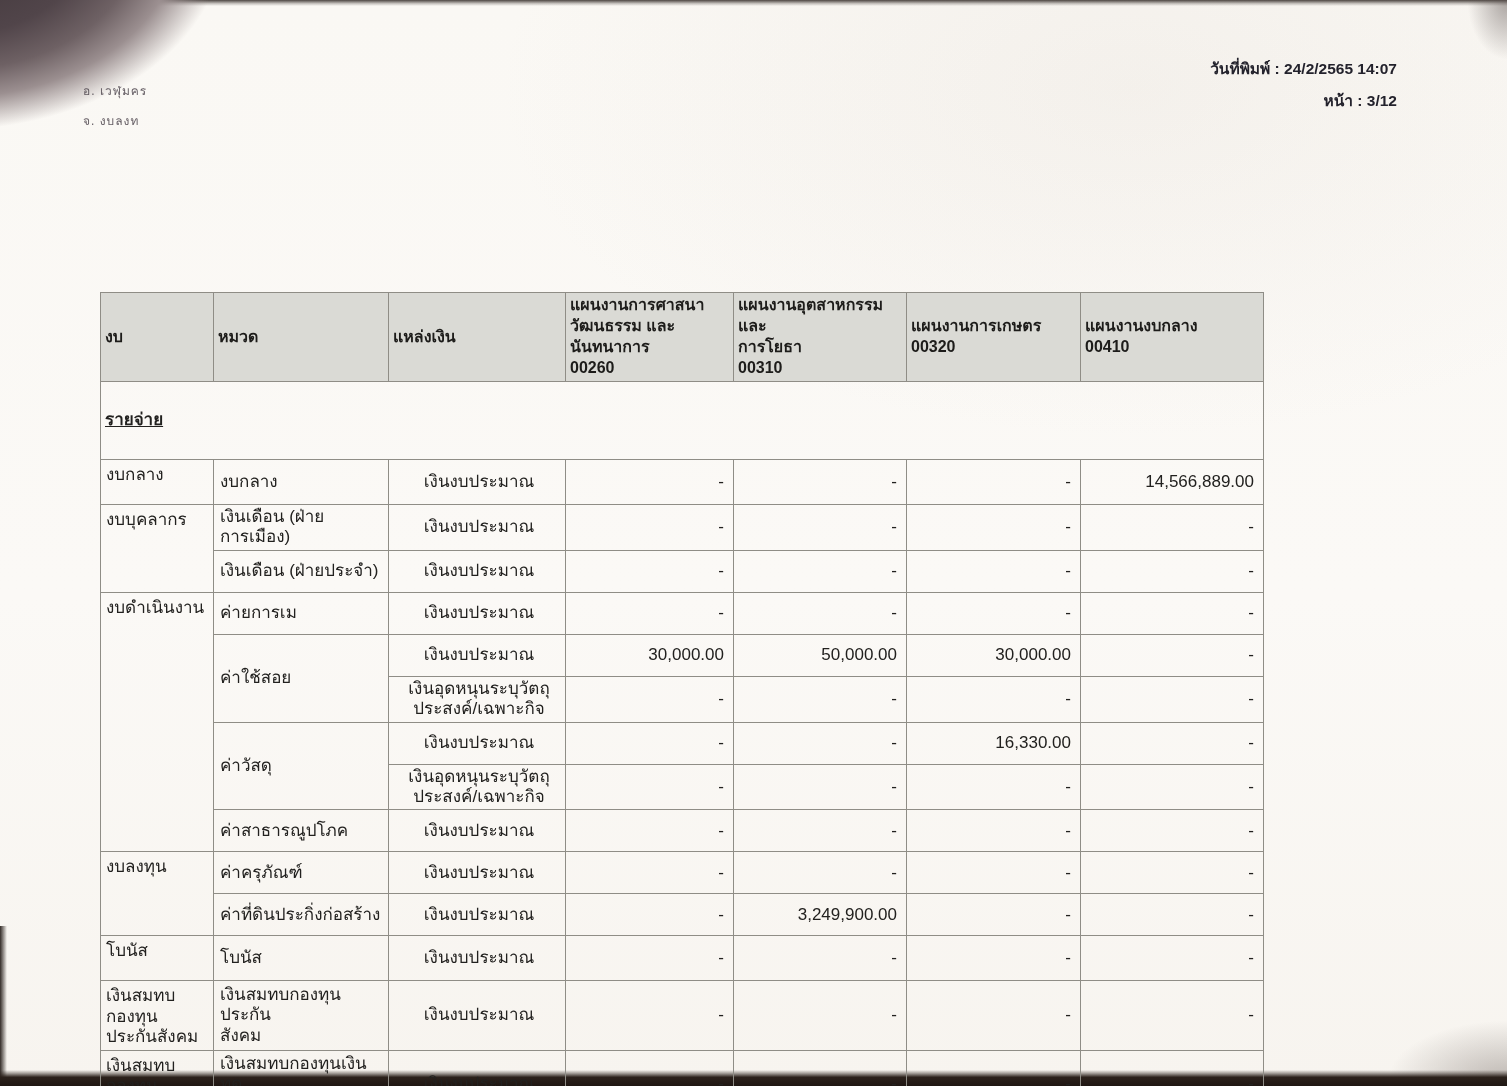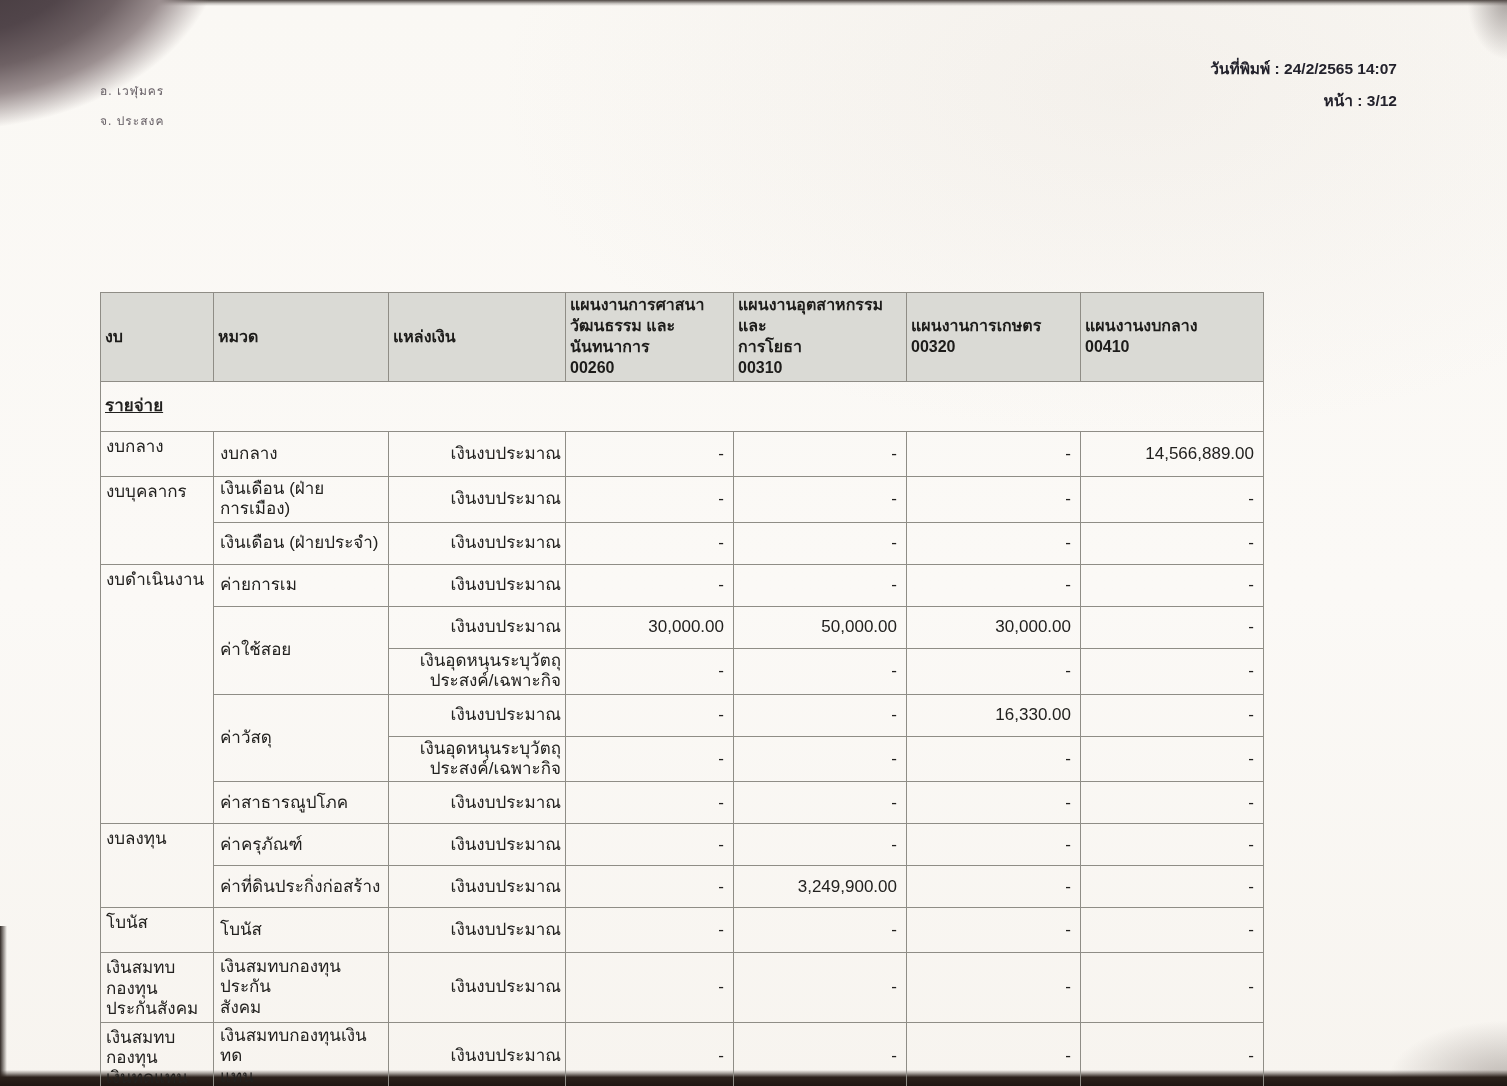--- a/index.html
+++ b/index.html
@@ -37,21 +37,21 @@
     position: absolute; right: 0; bottom: 6px; width: 120px; height: 60px;
     background: radial-gradient(ellipse at 100% 100%, rgba(120,110,105,0.45), rgba(0,0,0,0) 70%);
   }
   .top-right-shade {
     position: absolute; right: 0; top: 0; width: 40px; height: 60px;
     background: radial-gradient(ellipse at 100% 0%, rgba(90,80,78,0.5), rgba(0,0,0,0) 70%);
   }
 
   
   .corner-note {
-    position: absolute; left: 100px; top: 76px;
+    position: absolute; left: 83px; top: 76px;
     font-size: 12px; line-height: 30px;
     color: rgba(74,66,74,0.85);
     filter: blur(0.7px);
     letter-spacing: 1px;
   }
   .print-info {
     position: absolute; right: 110px; top: 56px;
     text-align: right;
     font-size: 15.5px; font-weight: bold; color: #23222c;
   }
@@ -83,44 +83,44 @@
     font-size: 16px; font-weight: bold;
     line-height: 1.3;
     text-align: left; vertical-align: middle;
     color: #1d1c1a;
     padding: 2px 4px;
   }
   td.section-cell {
     height: 30px;
     font-size: 18px; font-weight: bold;
     text-decoration: underline;
-    padding: 6px 4px;
+    padding: 20px 4px;
     vertical-align: middle;
     border-left-color: transparent;
     border-right-color: transparent;
   }
   table.budget td { height: 37px; font-size: 17px; line-height: 1.2; }
   td.col-budget   { vertical-align: top;    text-align: left;  padding: 5px 4px 2px 5px; }
   td.col-category { vertical-align: middle; text-align: left;  padding: 2px 4px 2px 6px; }
-  td.col-source   { vertical-align: middle; text-align: right;  padding: 2px 4px 2px 8px; }
+  td.col-source   { vertical-align: middle; text-align: center;  padding: 2px 4px 2px 8px; }
   td.col-num      { vertical-align: middle; text-align: right; padding: 2px 9px 2px 2px; }
 </style>
 </head>
 <body>
 
 <div class="top-edge-strip"></div>
 <div class="corner-curl"></div>
 <div class="top-right-shade"></div>
 <div class="bottom-right-shade"></div>
 <div class="left-edge-strip"></div>
 <div class="bottom-bar"></div>
 
 <div class="corner-note">
   <div>อ. เวฬุมคร</div>
-  <div>จ. ประสงค</div>
+  <div>จ. งบลงท</div>
 </div>
 
 <div class="print-info">
   <div class="date-line">วันที่พิมพ์ : 24/2/2565  14:07</div>
   <div class="page-line">หน้า : 3/12</div>
 </div>
 
 <div class="table-wrap">
   <table class="budget">
     <colgroup>

